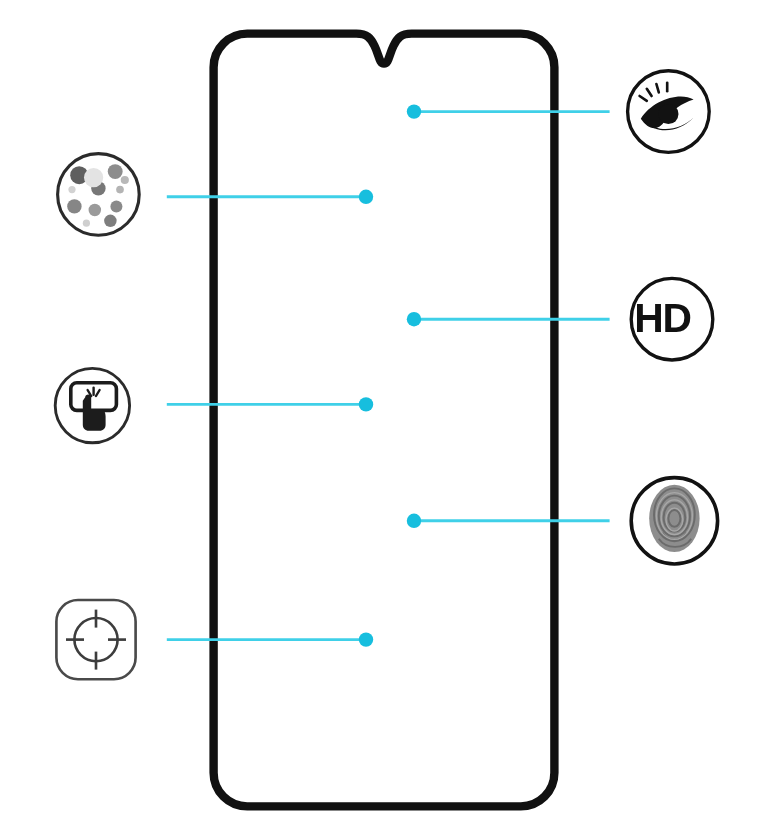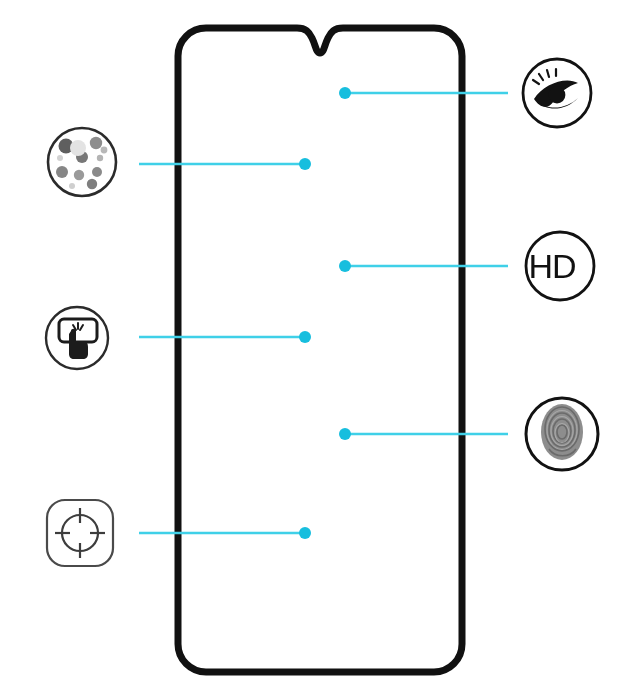--- a/index.html
+++ b/index.html
@@ -30,21 +30,21 @@
     position: absolute;
     left: 516px;
     top: 240px;
     width: 72px;
     height: 52px;
     display: flex;
     align-items: center;
     justify-content: center;
     font-family: "Liberation Sans", sans-serif;
     font-size: 34px;
-    font-weight: normal;
+    font-weight: bold;
     letter-spacing: -1px;
     color: #111111;
     line-height: 1;
     user-select: none;
   }
 </style>
 </head>
 <body>
 
 <div id="stage">

